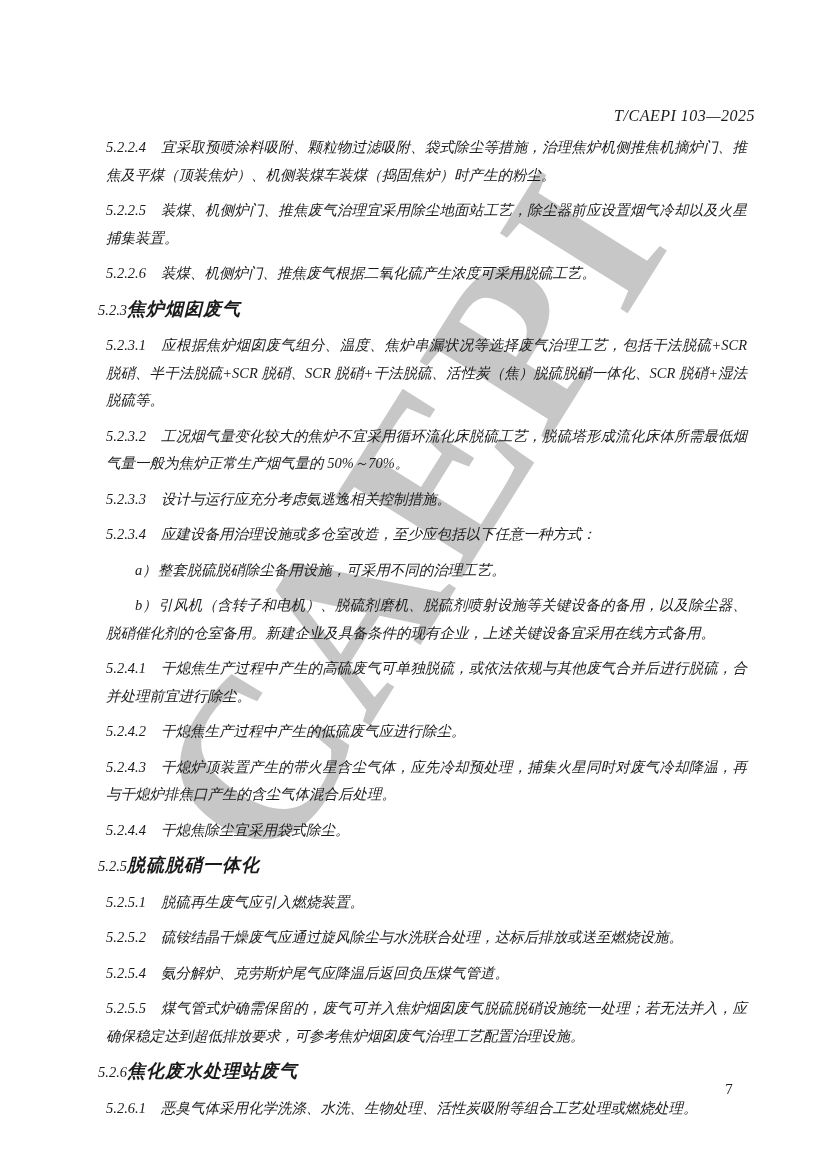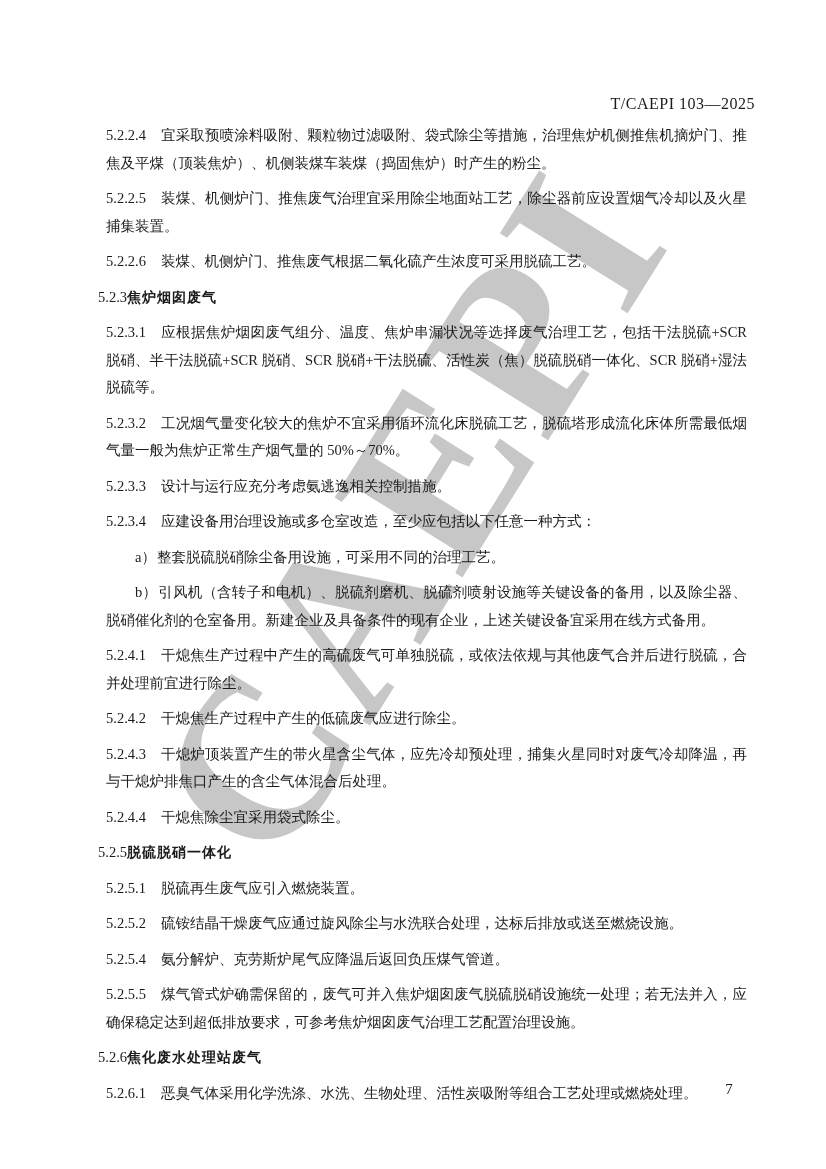--- a/index.html
+++ b/index.html
@@ -27,23 +27,24 @@
     font-size: 230px;
     letter-spacing: 0.03em;
     color: #c7c7c7;
     white-space: nowrap;
     z-index: 0;
     user-select: none;
   }
   .content {
     position: absolute;
     left: 98px;
-    top: 94px;
+    top: 106px;
     width: 657px;
     z-index: 1;
+    font-style: italic;
   }
   .doc-header {
     text-align: right;
     font-size: 16px;
     line-height: 20px;
     margin-bottom: 5px;
     letter-spacing: 0.5px;
   }
   .body-text p {
     margin: 8px;
@@ -56,21 +57,21 @@
   }
   .body-text p.heading {
     margin: 6px 0;
     text-align: left;
   }
   .body-text p.heading .num {
   }
   .body-text p.heading .txt {
     font-family: "Liberation Sans", "DejaVu Sans", sans-serif;
     font-weight: 700;
-    font-size: 14px;
+    font-size: 18px;
     letter-spacing: 1px;
   }
   .body-text p.list-item {
     text-indent: 29px;
   }
   .body-text p.list-item .num {
     margin-right: 1px;
   }
   .page-number {
     position: absolute;

